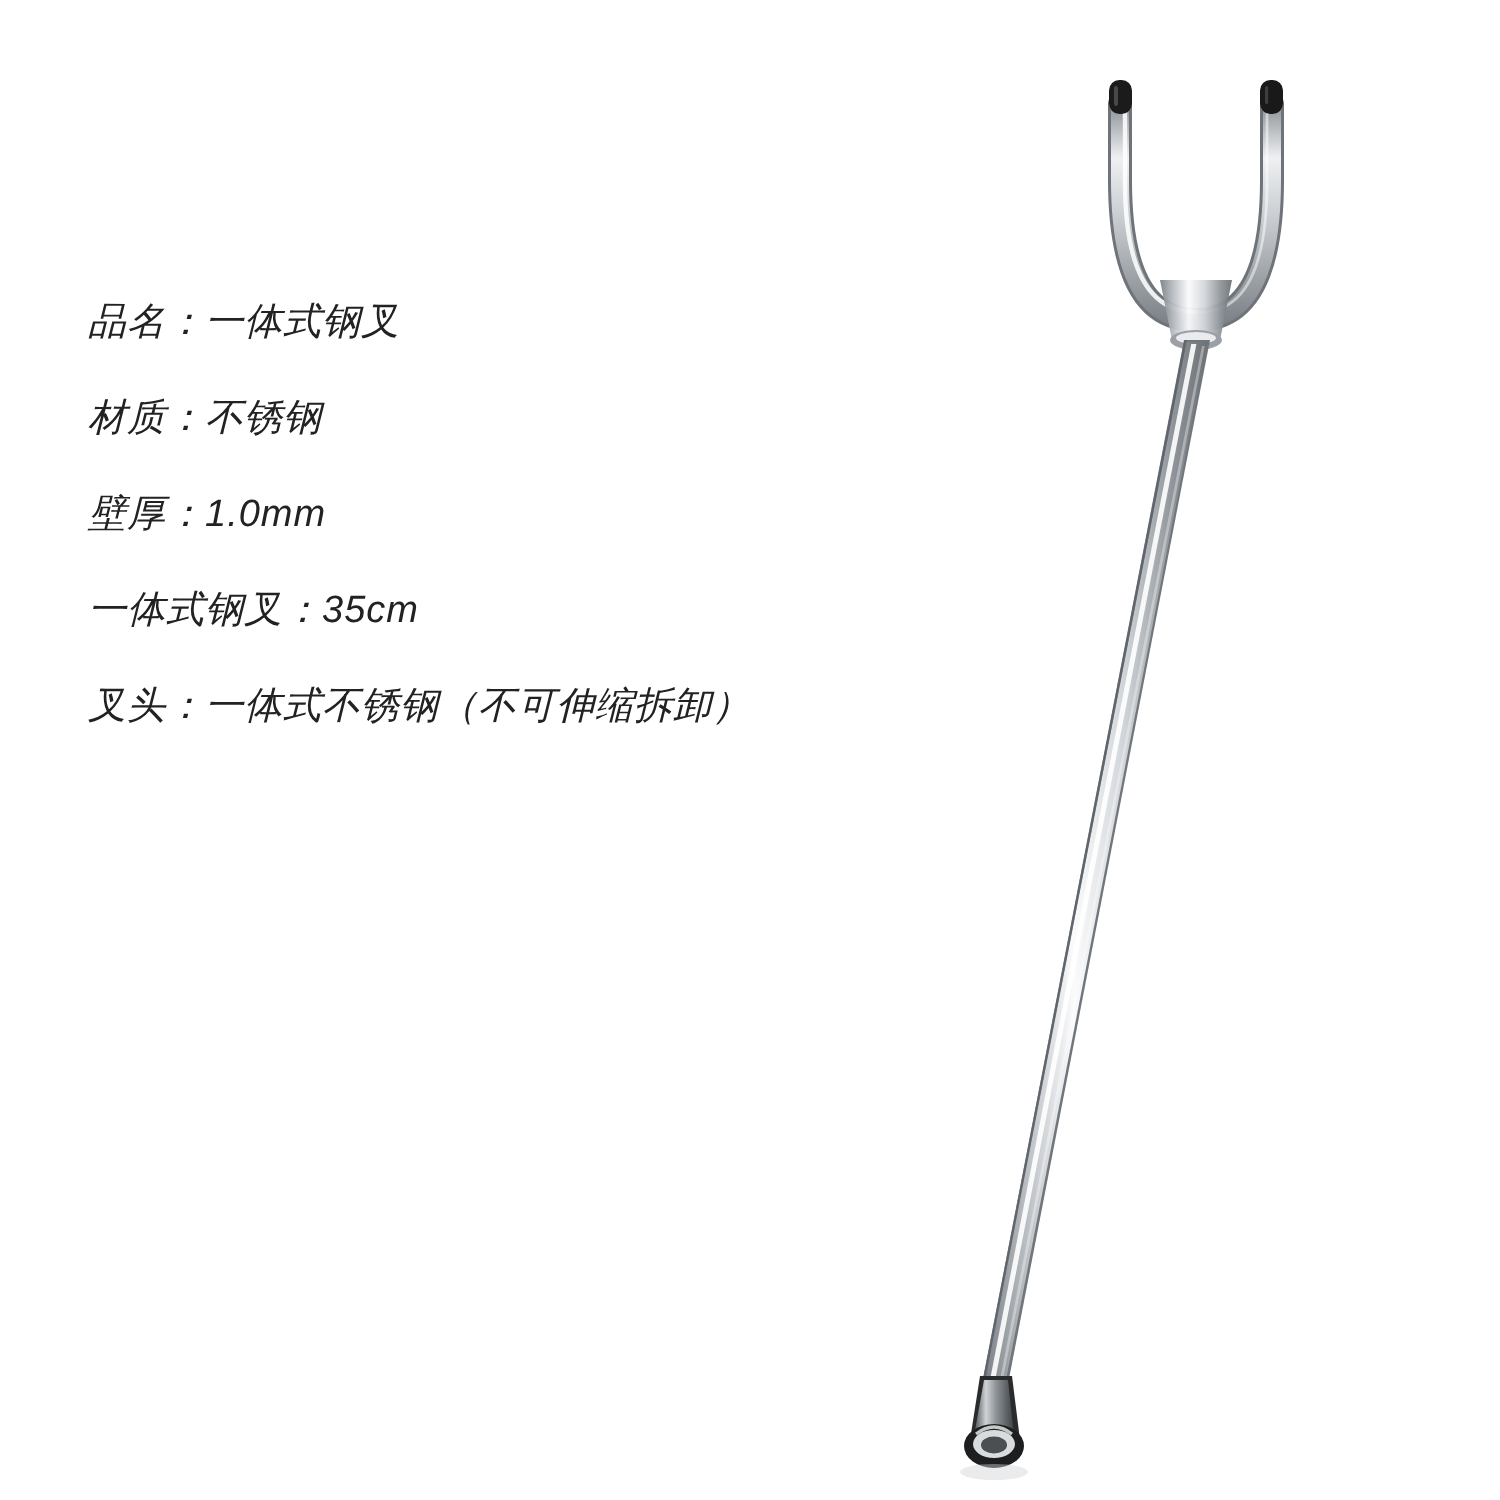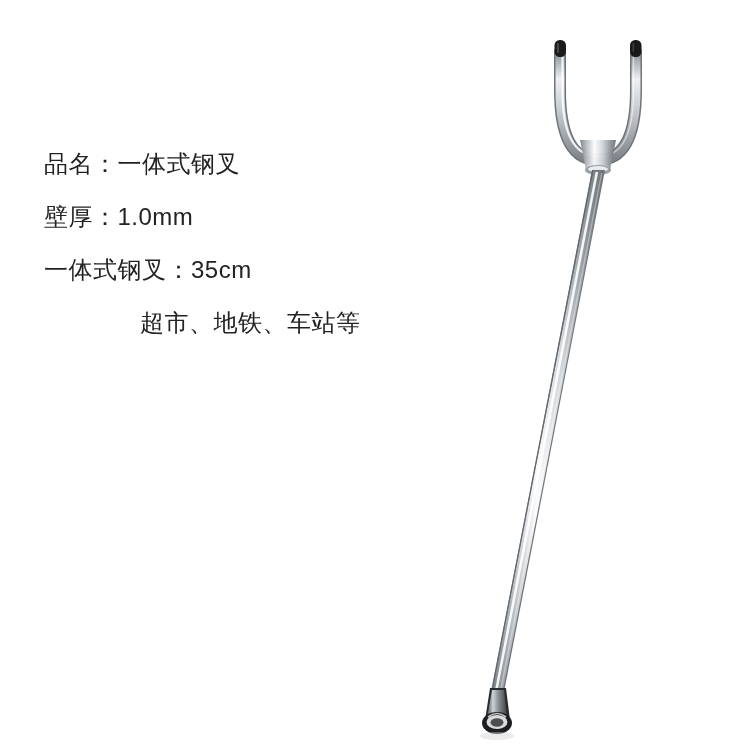--- a/index.html
+++ b/index.html
@@ -17,26 +17,27 @@
   }
 
   
   .spec-list {
     position: absolute;
     left: 44px;
     top: 152px;
     width: 430px;
   }
   .spec-row {
-    font-size: 24px;
+    font-size: 19px;
     color: #222222;
     line-height: 1.0;
     margin-bottom: 29px;
     white-space: pre;
     letter-spacing: 0.5px;
+    font-style: italic;
   }
   .spec-row.cont {
     margin-left: 96px;
     margin-bottom: 0;
   }
 
   
   .product {
     position: absolute;
     left: 430px;
@@ -48,23 +49,24 @@
     display: block;
   }
 </style>
 </head>
 <body>
 
 <div id="page">
 
   <div class="spec-list">
     <div class="spec-row">品名：一体式钢叉</div>
+    <div class="spec-row">材质：不锈钢</div>
     <div class="spec-row">壁厚：1.0mm</div>
     <div class="spec-row">一体式钢叉：35cm</div>
-    <div class="spec-row cont">超市、地铁、车站等</div>
+    <div class="spec-row">叉头：一体式不锈钢（不可伸缩拆卸）</div>
   </div>
 
   <div class="product">
     <svg width="300" height="720" viewBox="0 0 300 720" xmlns="http://www.w3.org/2000/svg">
       <defs>
 
         <linearGradient id="tubeX" x1="0" y1="0" x2="1" y2="0">
           <stop offset="0%" stop-color="#7b8186"></stop>
           <stop offset="18%" stop-color="#b7bcc1"></stop>
           <stop offset="40%" stop-color="#fbfbfc"></stop>

